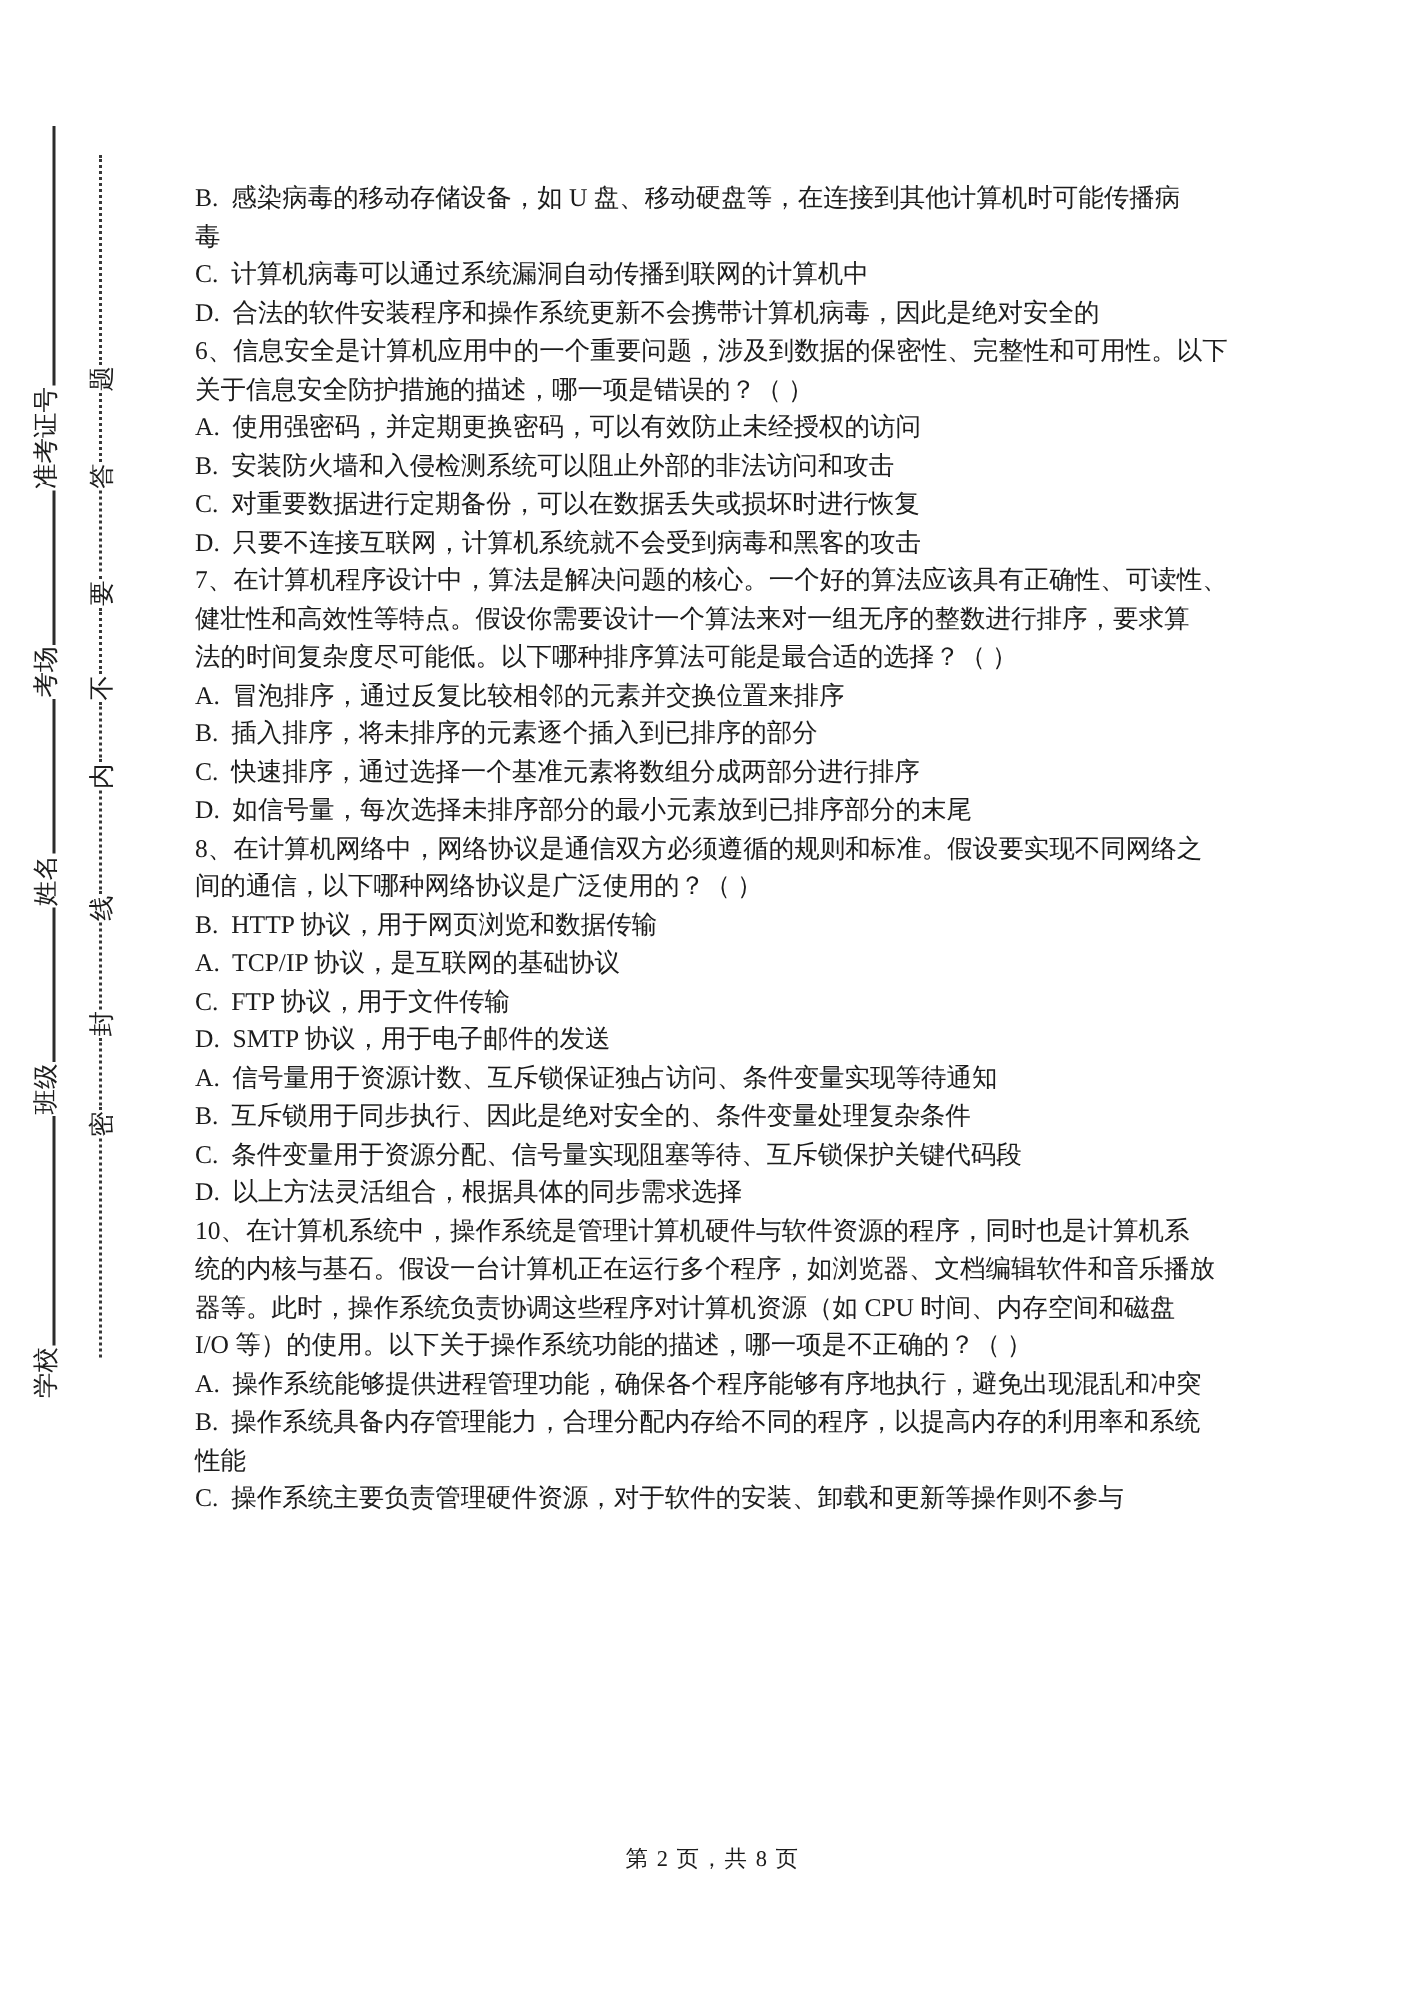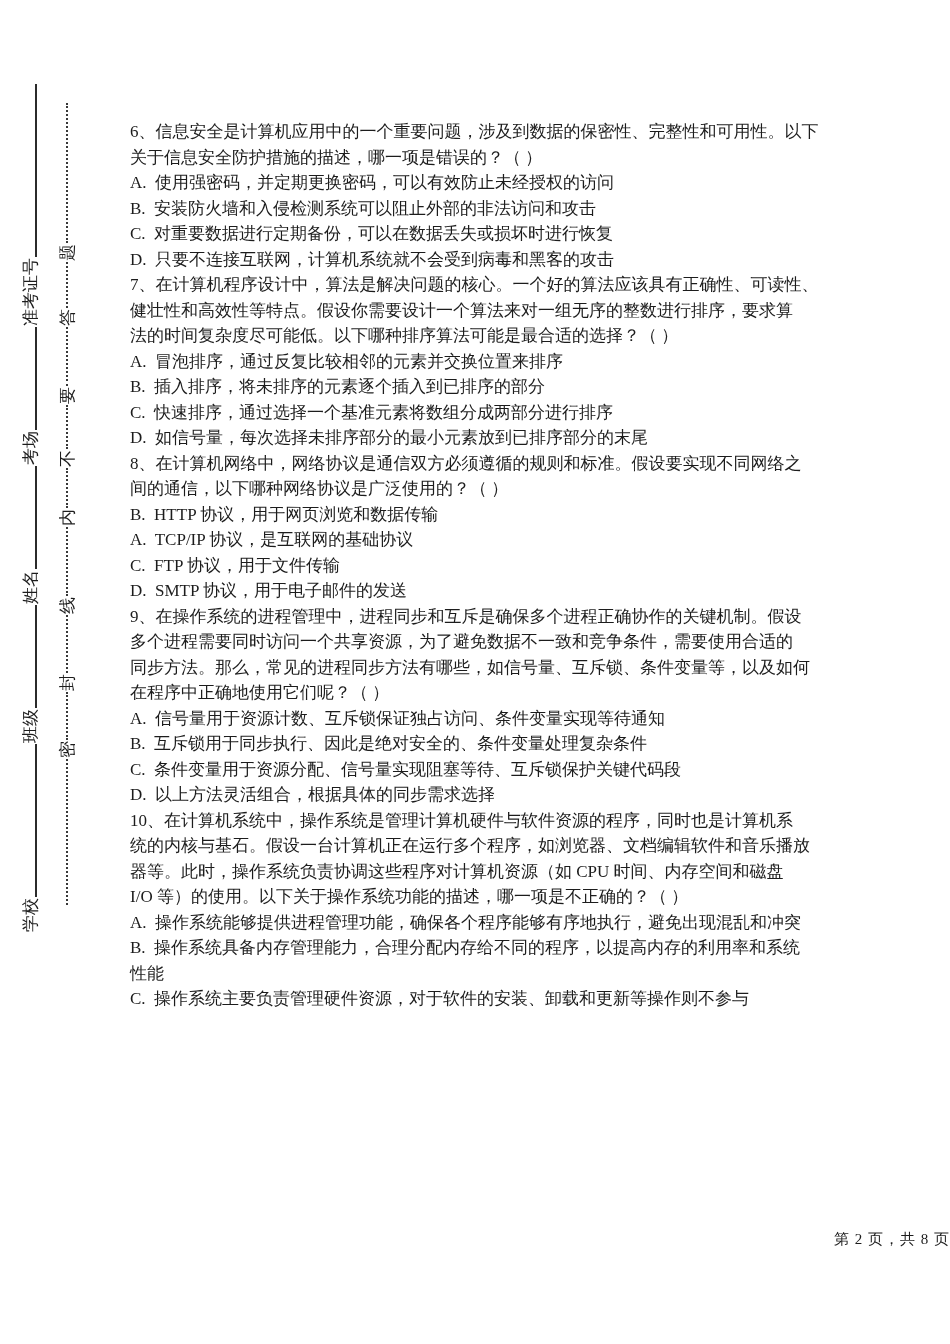--- a/index.html
+++ b/index.html
@@ -61,21 +61,21 @@
     line-height: 25.5px;
   }
   .q + .q { }
   .stem, .opt { white-space: pre-wrap; }
 
   
   .footer {
     position: absolute;
     left: 0; top: 1230px;
     width: 100%;
-    text-align: right;
+    text-align: center;
     font-size: 15px;
     letter-spacing: 1px;
   }
 </style>
 </head>
 <body>
 
 <div class="page">
 
   <div class="seal-fields">
@@ -106,20 +106,26 @@
     <span class="schar">要</span>
     <span class="dots d61"></span>
     <span class="schar">答</span>
     <span class="dots d48"></span>
     <span class="schar">题</span>
     <span class="dots d142"></span>
   </div>
 
   <div class="content">
 
+    <div class="q">
+      <div class="opt">B.  感染病毒的移动存储设备，如 U 盘、移动硬盘等，在连接到其他计算机时可能传播病
+毒</div>
+      <div class="opt">C.  计算机病毒可以通过系统漏洞自动传播到联网的计算机中</div>
+      <div class="opt">D.  合法的软件安装程序和操作系统更新不会携带计算机病毒，因此是绝对安全的</div>
+    </div>
 
     <div class="q">
       <div class="stem">6、信息安全是计算机应用中的一个重要问题，涉及到数据的保密性、完整性和可用性。以下
 关于信息安全防护措施的描述，哪一项是错误的？（ ）</div>
       <div class="opt">A.  使用强密码，并定期更换密码，可以有效防止未经授权的访问</div>
       <div class="opt">B.  安装防火墙和入侵检测系统可以阻止外部的非法访问和攻击</div>
       <div class="opt">C.  对重要数据进行定期备份，可以在数据丢失或损坏时进行恢复</div>
       <div class="opt">D.  只要不连接互联网，计算机系统就不会受到病毒和黑客的攻击</div>
     </div>
 
@@ -136,24 +142,20 @@
     <div class="q">
       <div class="stem">8、在计算机网络中，网络协议是通信双方必须遵循的规则和标准。假设要实现不同网络之
 间的通信，以下哪种网络协议是广泛使用的？（ ）</div>
       <div class="opt">B.  HTTP 协议，用于网页浏览和数据传输</div>
       <div class="opt">A.  TCP/IP 协议，是互联网的基础协议</div>
       <div class="opt">C.  FTP 协议，用于文件传输</div>
       <div class="opt">D.  SMTP 协议，用于电子邮件的发送</div>
     </div>
 
     <div class="q">
-      <div class="stem">9、在操作系统的进程管理中，进程同步和互斥是确保多个进程正确协作的关键机制。假设
-多个进程需要同时访问一个共享资源，为了避免数据不一致和竞争条件，需要使用合适的
-同步方法。那么，常见的进程同步方法有哪些，如信号量、互斥锁、条件变量等，以及如何
-在程序中正确地使用它们呢？（ ）</div>
       <div class="opt">A.  信号量用于资源计数、互斥锁保证独占访问、条件变量实现等待通知</div>
       <div class="opt">B.  互斥锁用于同步执行、因此是绝对安全的、条件变量处理复杂条件</div>
       <div class="opt">C.  条件变量用于资源分配、信号量实现阻塞等待、互斥锁保护关键代码段</div>
       <div class="opt">D.  以上方法灵活组合，根据具体的同步需求选择</div>
     </div>
 
     <div class="q">
       <div class="stem">10、在计算机系统中，操作系统是管理计算机硬件与软件资源的程序，同时也是计算机系
 统的内核与基石。假设一台计算机正在运行多个程序，如浏览器、文档编辑软件和音乐播放
 器等。此时，操作系统负责协调这些程序对计算机资源（如 CPU 时间、内存空间和磁盘

